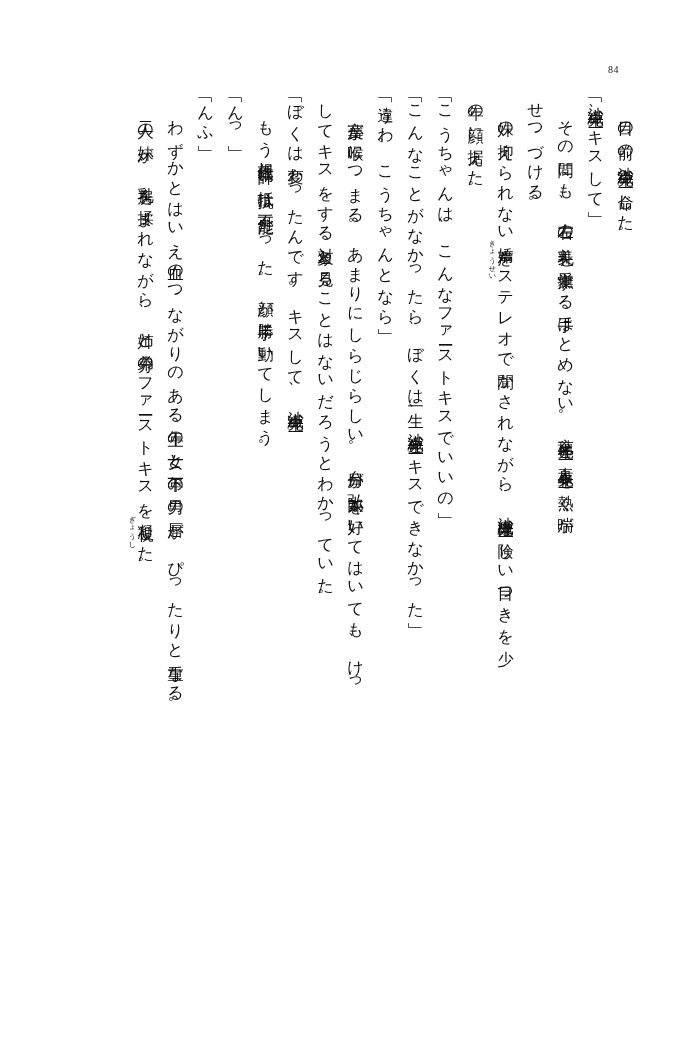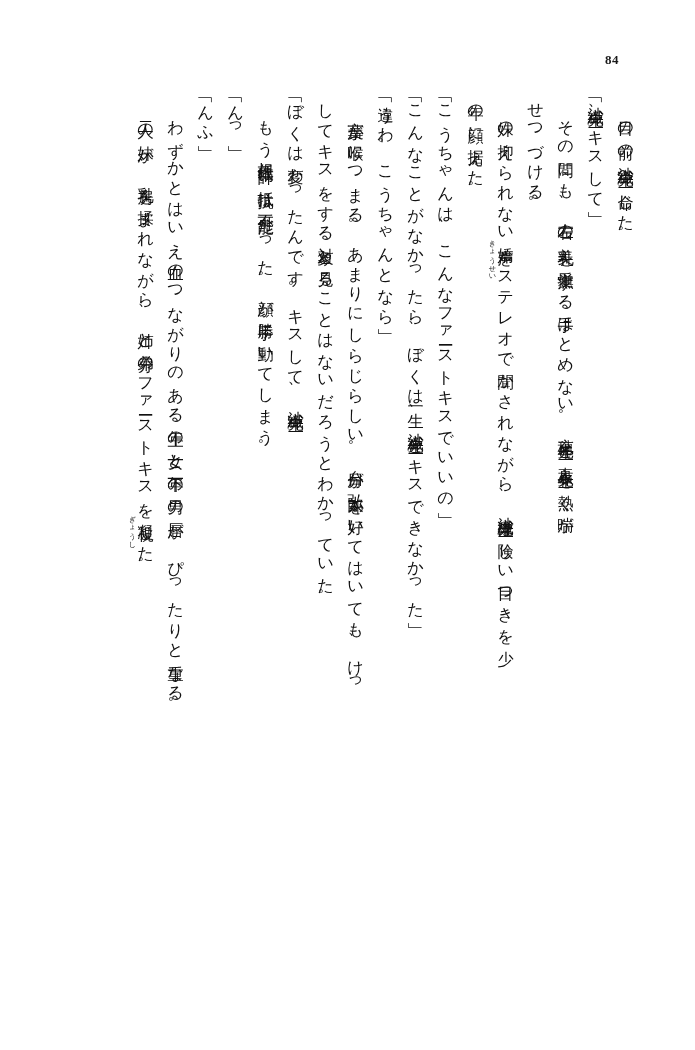--- a/index.html
+++ b/index.html
@@ -16,27 +16,26 @@
   }
   .page {
     position: relative;
     width: 695px;
     height: 1050px;
     background: #ffffff;
     box-sizing: border-box;
   }
   .page-number {
     position: absolute;
-    top: 52px;
+    top: 64px;
     right: 76px;
-    font-size: 13px;
+    font-size: 10px;
     letter-spacing: 0.5px;
     color: #1a1a1a;
     font-family: "Liberation Serif", "DejaVu Serif", serif;
-    font-weight: bold;
   }
   .body-text {
     position: absolute;
     top: 92px;
     right: 62px;
     left: 58px;
     bottom: 70px;
     display: flex;
     flex-direction: row-reverse;
     flex-wrap: nowrap;

